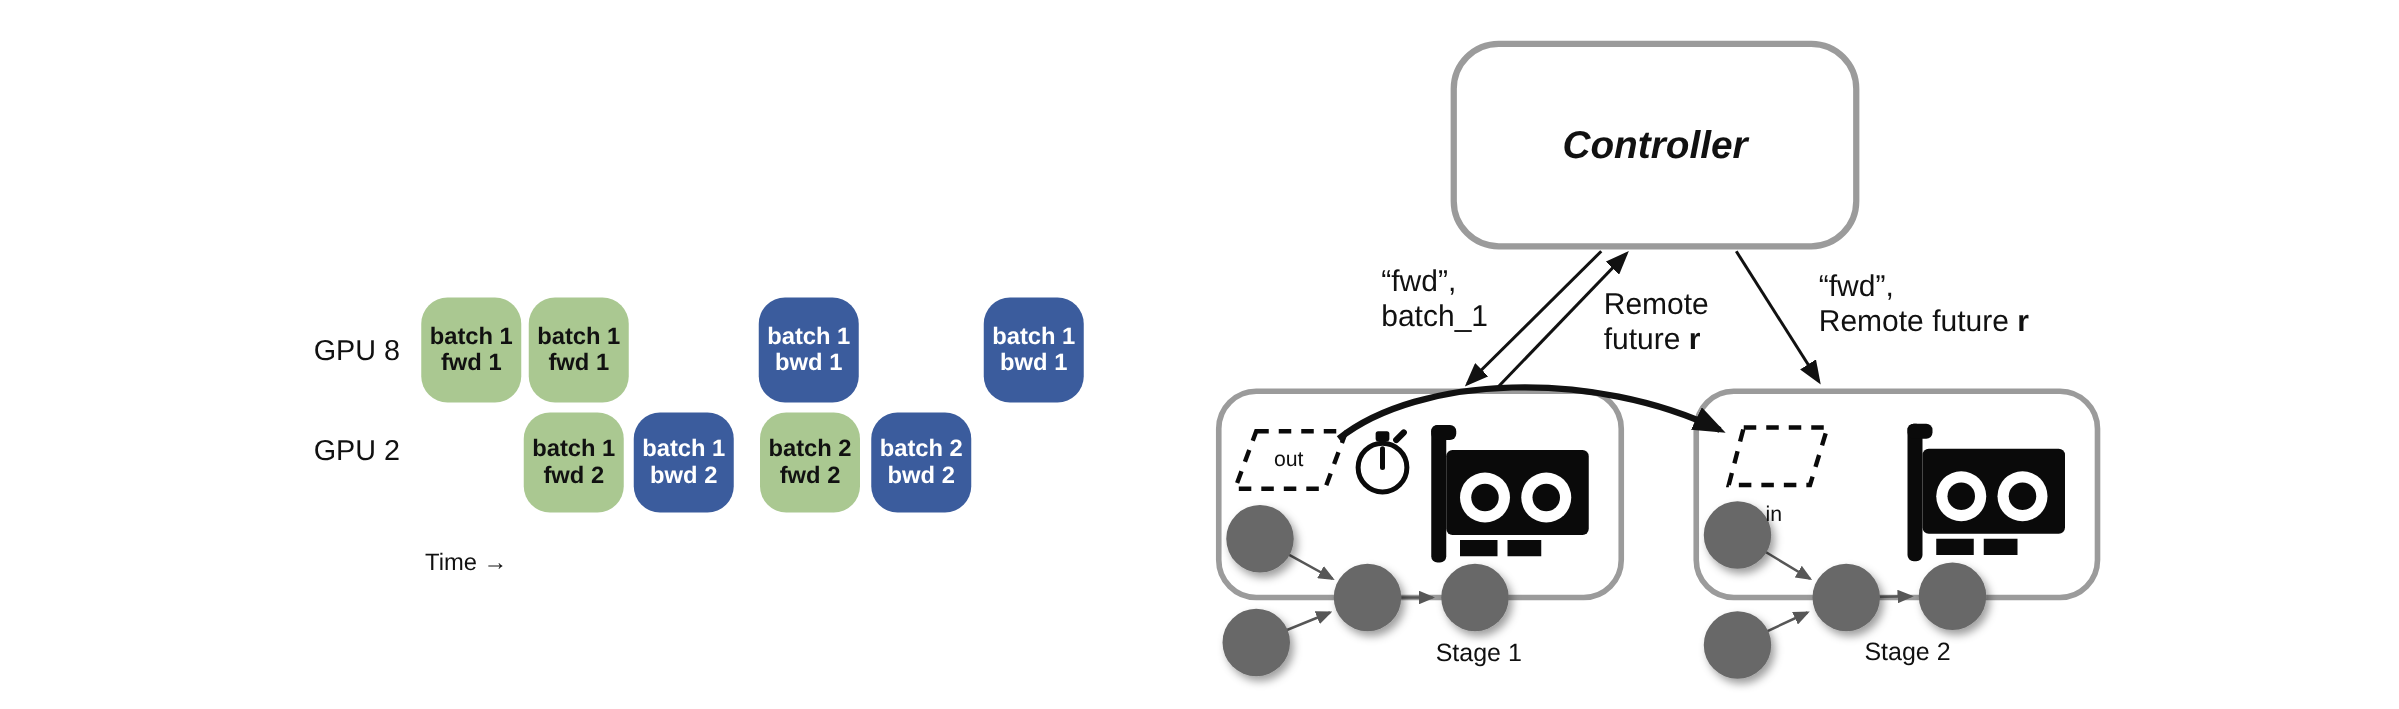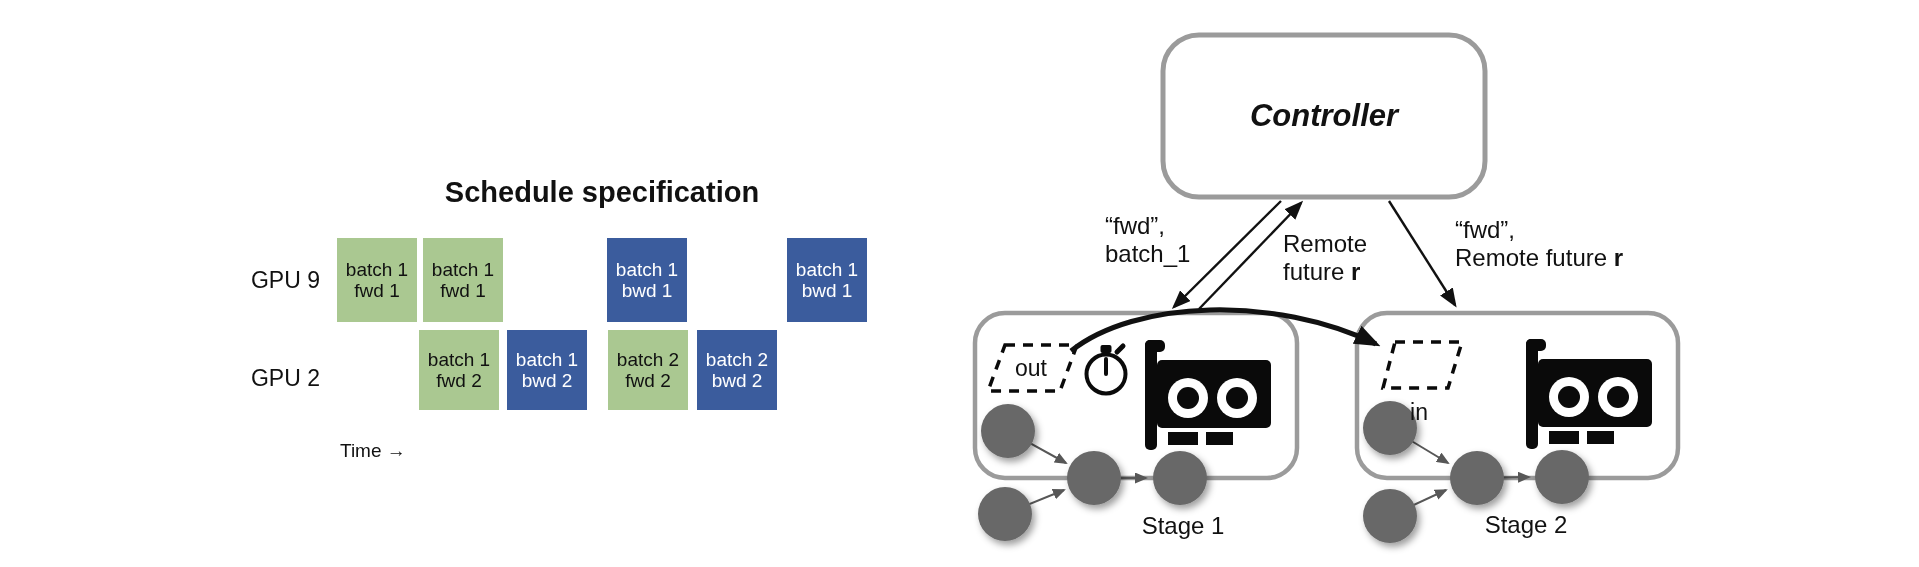--- a/index.html
+++ b/index.html
@@ -6,29 +6,29 @@
   .canvas{
     position:relative;width:1919px;height:567px;background:#ffffff;overflow:hidden;
     font-family:"Liberation Sans", sans-serif;color:#111;
   }
   .layer{position:absolute;left:0;top:0;z-index:1;}
   .txt{position:absolute;z-index:2;white-space:pre-line;}
   .title{font-weight:bold;font-size:29px;text-align:center;}
   .rowlabel{font-size:23px;display:flex;align-items:center;justify-content:flex-end;}
   .block{
     display:flex;align-items:center;justify-content:center;text-align:center;
-    font-weight:normal;font-size:19px;line-height:21px;
+    font-weight:bold;font-size:19px;line-height:21px;border-radius:21px;
   }
   .block.fwd{background:var(--fwd-color,#aac891);color:#111;}
   .block.bwd{background:var(--bwd-color,#3b5c9d);color:#ffffff;}
   .timelabel{font-size:19px;}
   .ctrl-label{font-weight:bold;font-size:31px;display:flex;align-items:center;justify-content:center;}
   .msg{font-size:24px;line-height:28px;}
-  .stage-label{font-size:24px;text-align:center;}
-  .port-label{font-size:23px;display:flex;align-items:center;justify-content:center;}
+  .stage-label{font-size:20px;text-align:center;}
+  .port-label{font-size:17px;display:flex;align-items:center;justify-content:center;}
 </style>
 </head>
 <body>
 
 <div class="canvas">
 
   <svg class="layer" width="1919" height="567" viewBox="0 0 1919 567">
     <defs>
       <marker id="mArrow" markerUnits="userSpaceOnUse" markerWidth="19" markerHeight="15" refX="16" refY="7.5" orient="auto">
         <path d="M0,0 L19,7.5 L0,15 Z" fill="#111"></path>
@@ -111,24 +111,23 @@
       <line x1="1106" y1="374" x2="1106" y2="359" stroke-width="4" stroke-linecap="round"></line>
     </g>
 
     <path d="M 1071 351 C 1135 300, 1275 295, 1376 344" fill="none" stroke="#111" stroke-width="5" marker-end="url(#mArrowThick)"></path>
 
     <line x1="1281" y1="201" x2="1174" y2="307" stroke="#111" stroke-width="2.4" marker-end="url(#mArrow)"></line>
     <line x1="1199" y1="309" x2="1301" y2="203" stroke="#111" stroke-width="2.4" marker-end="url(#mArrow)"></line>
     <line x1="1389" y1="201" x2="1455" y2="305" stroke="#111" stroke-width="2.4" marker-end="url(#mArrow)"></line>
   </svg>
 
-  <div class="txt title" style="left:332px;top:176px;width:540px;">Schedule specification</div>
 
-  <div class="txt rowlabel" style="left:226px;top:238px;width:94px;height:84px;">GPU 9</div>
-  <div class="txt rowlabel" style="left:226px;top:338px;width:94px;height:80px;">GPU 2</div>
+  <div class="txt rowlabel" style="left:226px;top:238px;width:94px;height:84px;">GPU 8</div>
+  <div class="txt rowlabel" style="left:226px;top:320px;width:94px;height:80px;">GPU 2</div>
 
   <div class="txt block fwd" style="left:337px;top:238px;width:80px;height:84px;">
     <span>batch 1
 fwd 1</span>
   </div>
   <div class="txt block fwd" style="left:423px;top:238px;width:80px;height:84px;">
     <span>batch 1
 fwd 1</span>
   </div>
   <div class="txt block bwd" style="left:607px;top:238px;width:80px;height:84px;">

